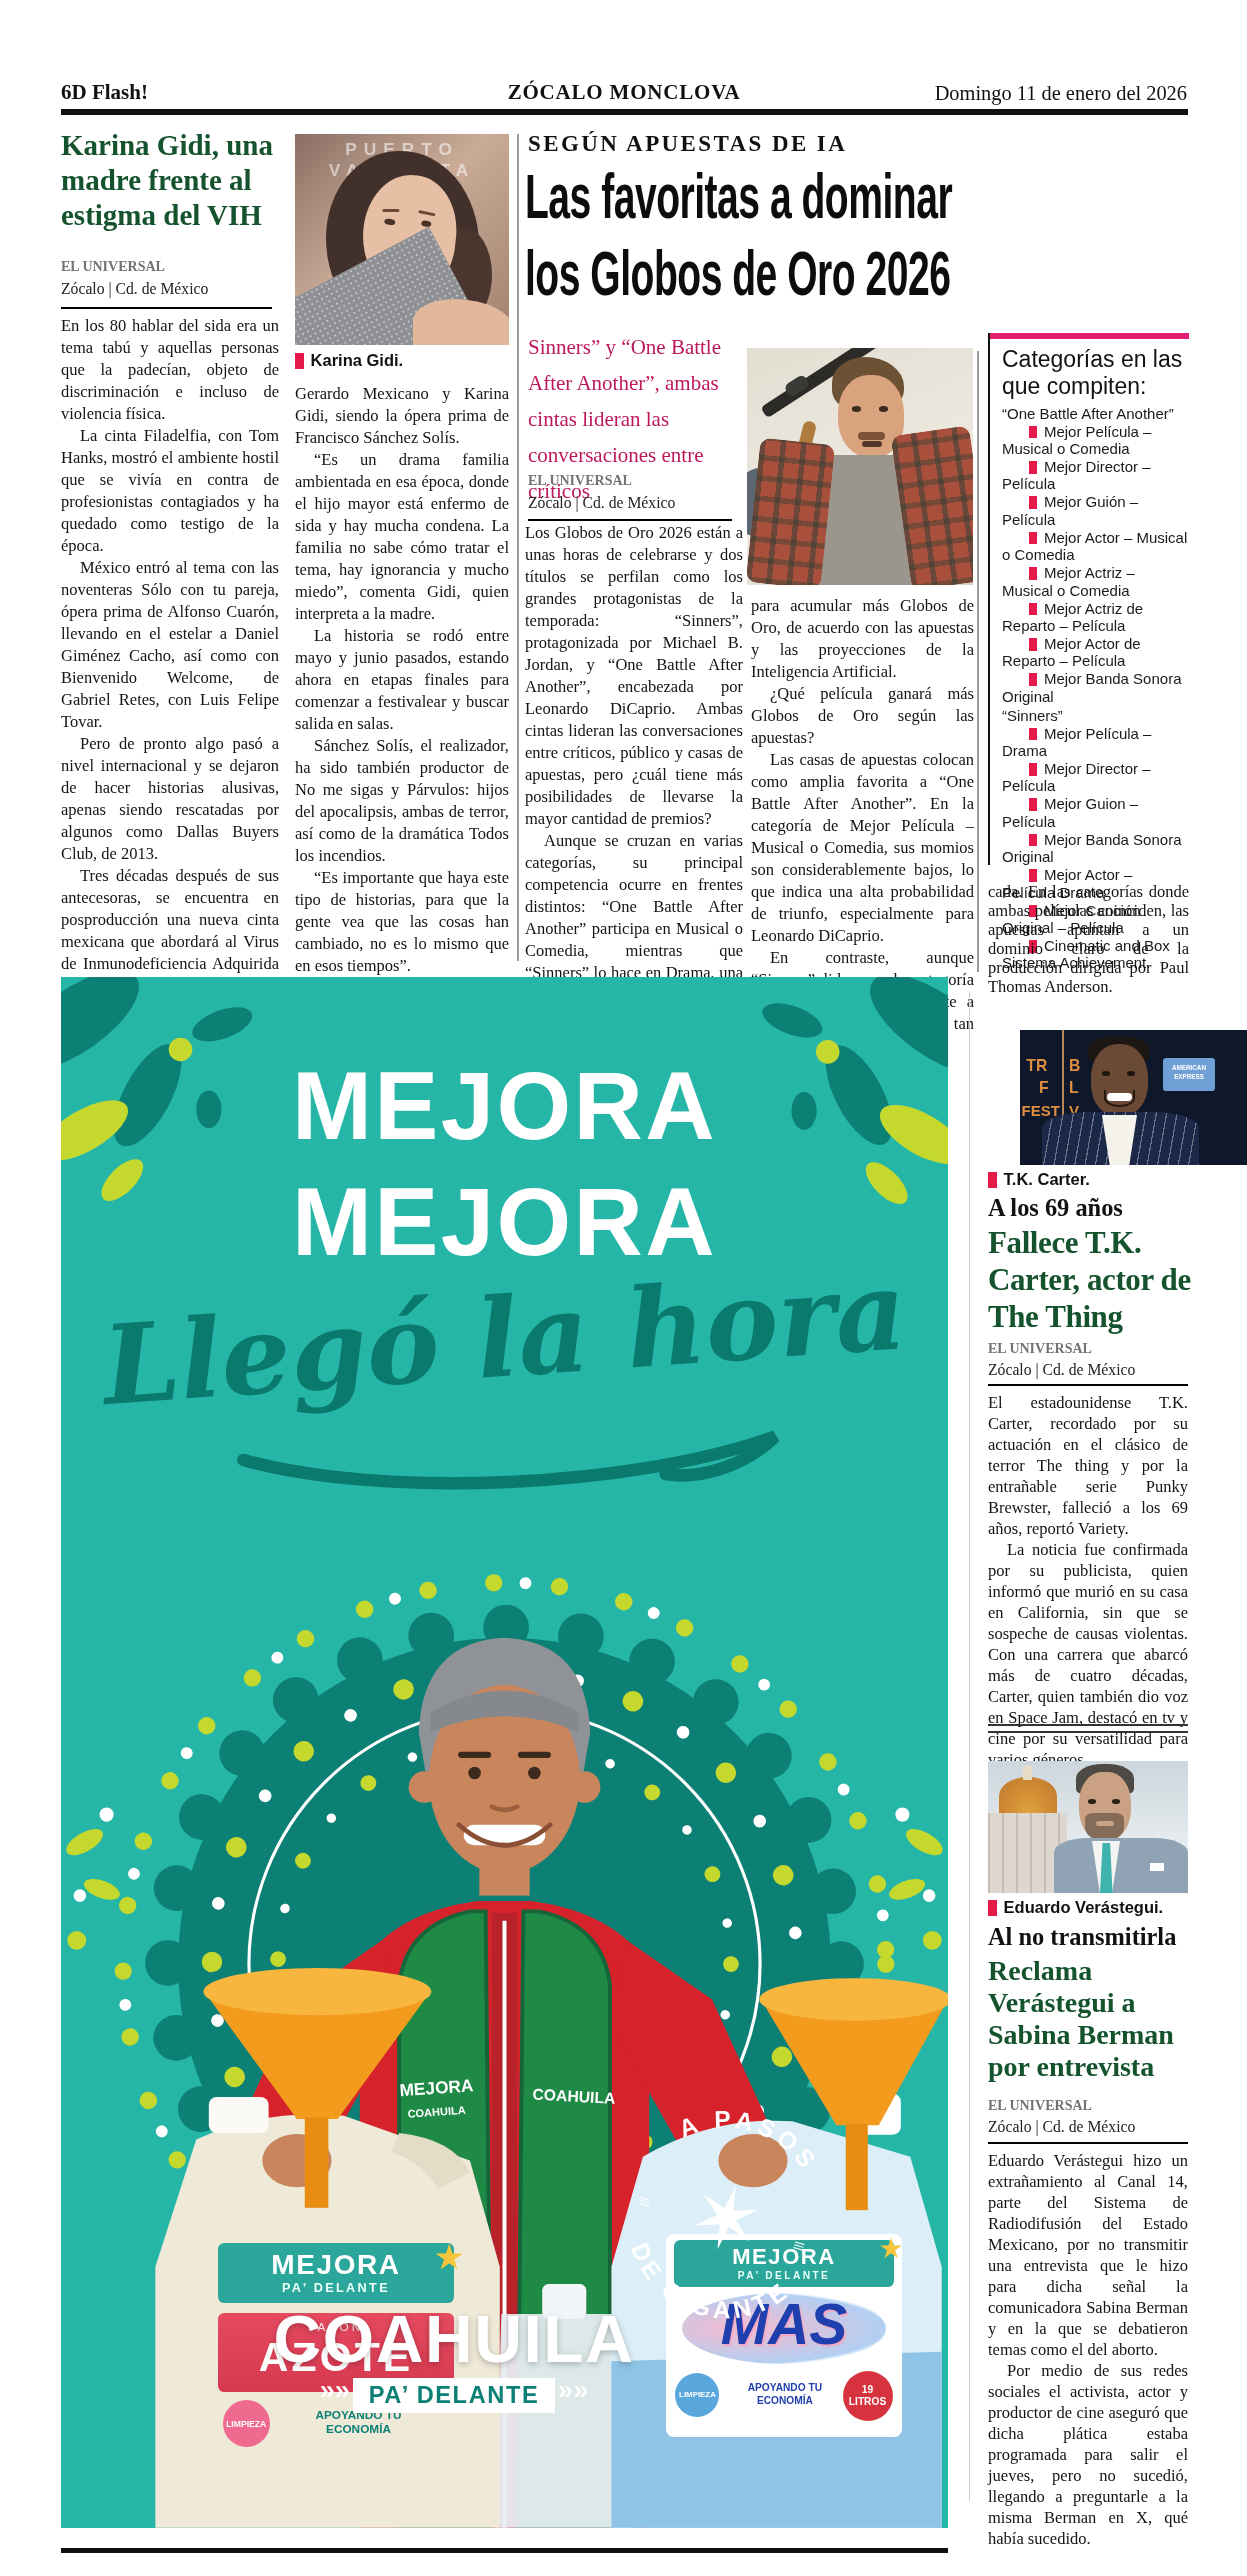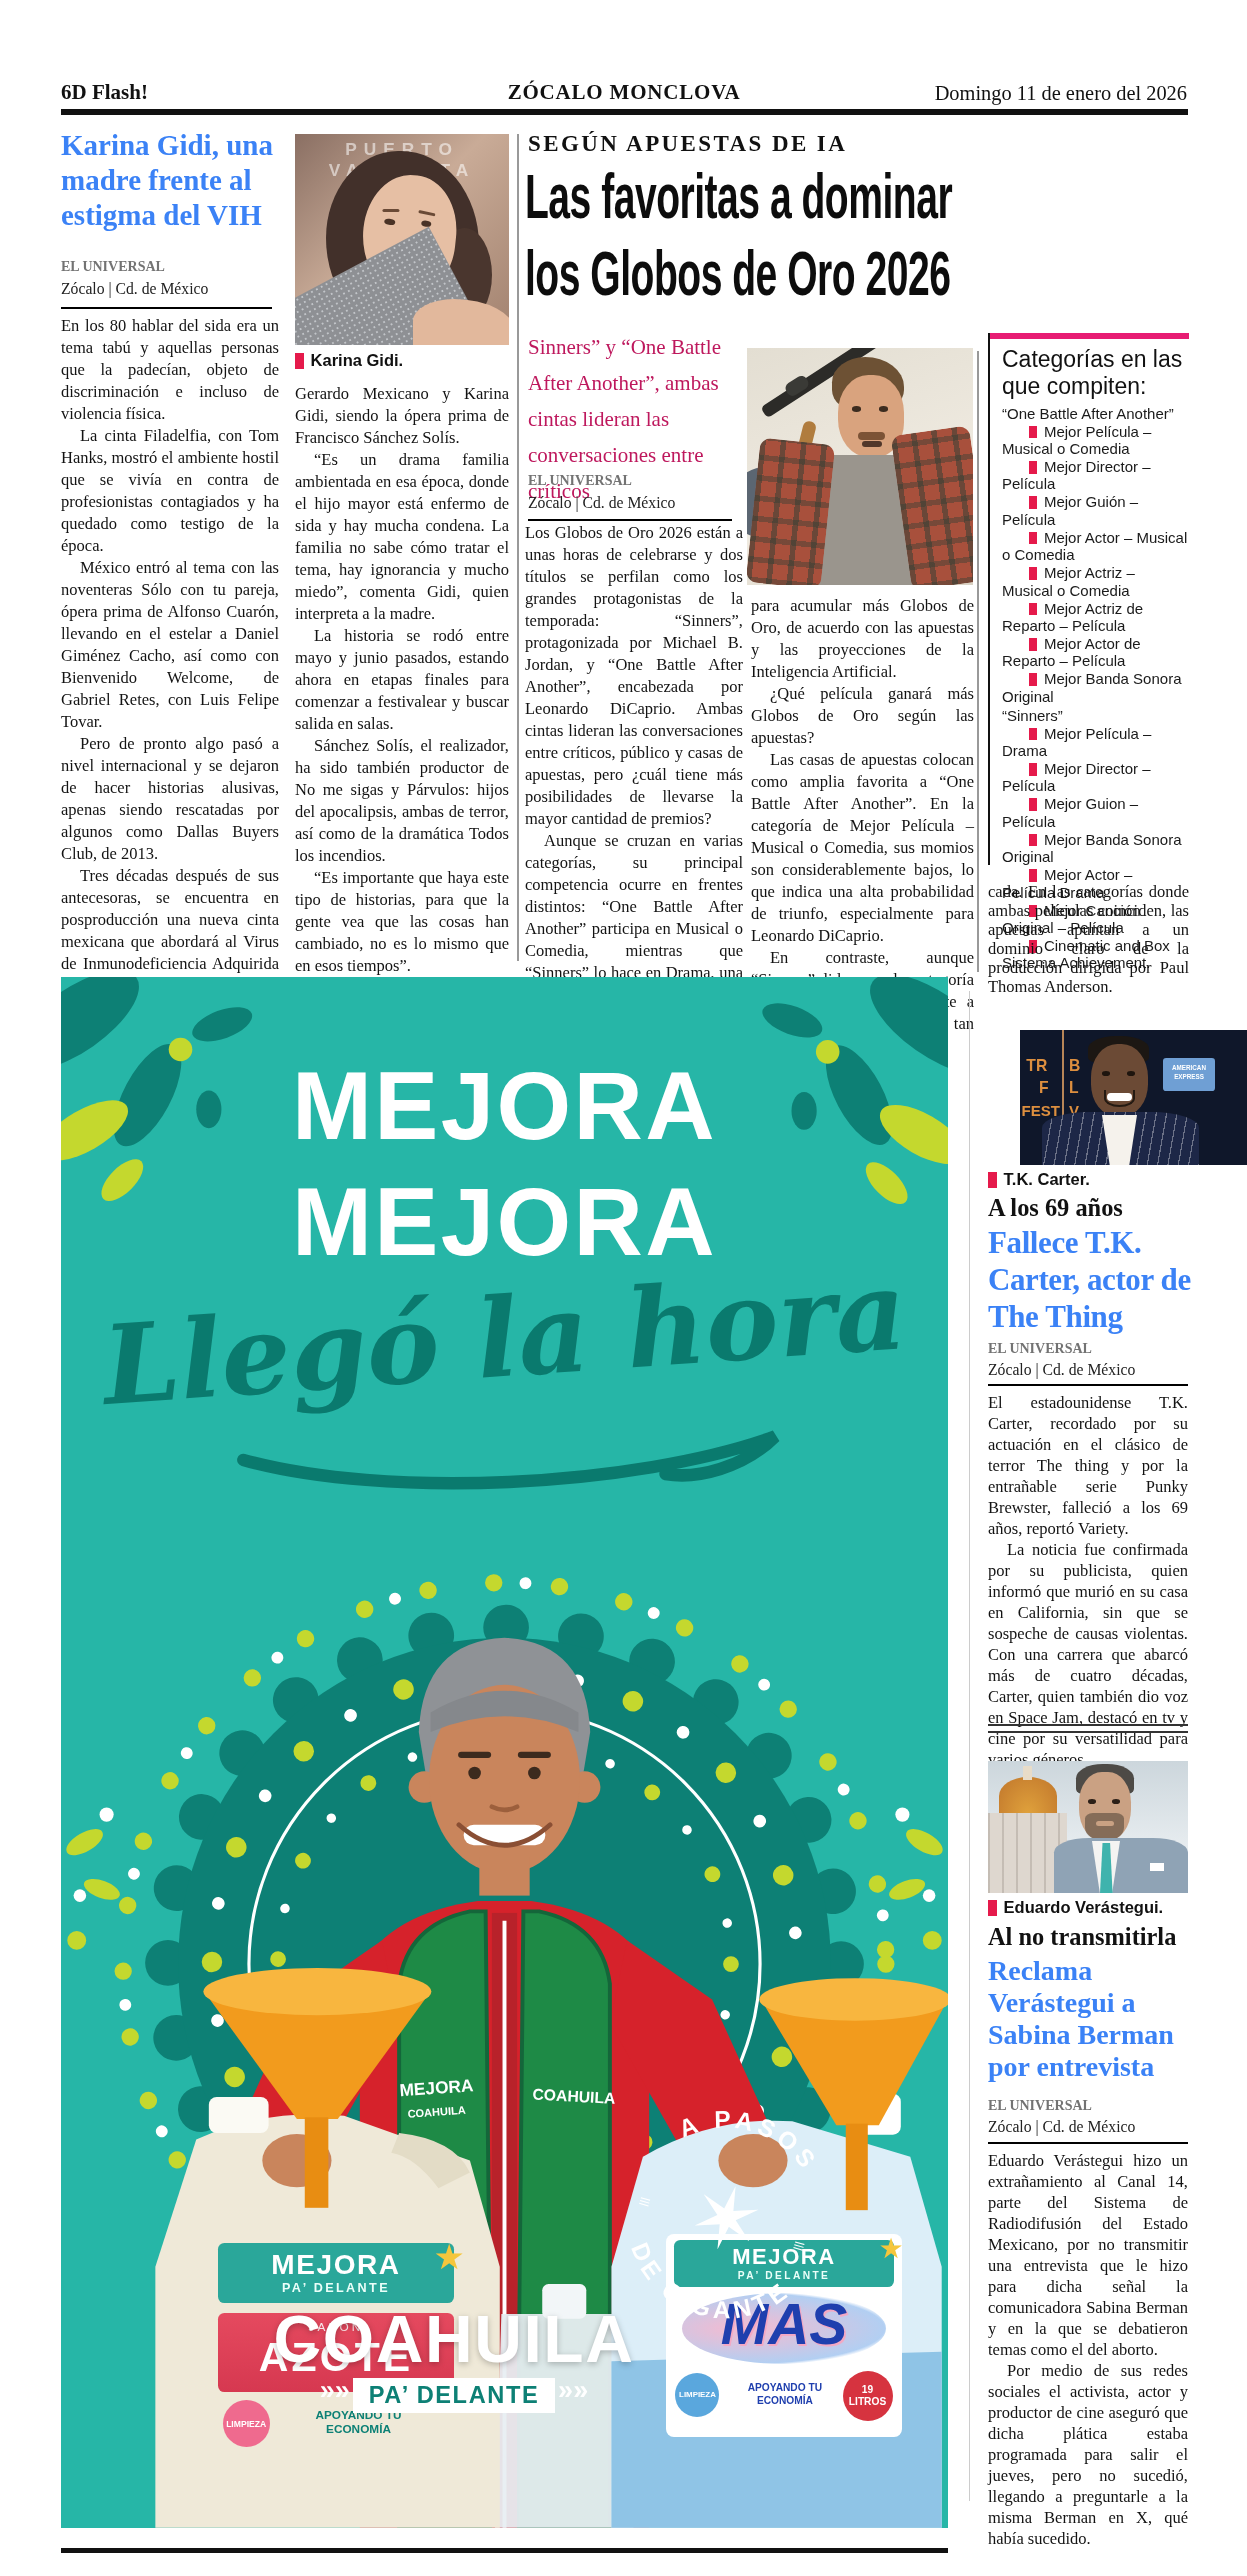--- a/index.html
+++ b/index.html
@@ -5,21 +5,21 @@
   html,body{margin:0;padding:0;background:#ffffff;}
   #page{position:relative;width:1248px;height:2576px;background:#fff;overflow:hidden;
         font-family:"Liberation Serif",serif;color:#111;}
   .abs{position:absolute;}
 
   
   .hdr-txt{font-weight:700;font-size:21px;color:#111;}
   #hdr-rule{background:#111;}
 
   
-  .headline{font-weight:700;color:#3b82f6;}
+  .headline{font-weight:700;color:#14532d;}
   .byline-src{font-family:Liberation Serif, serif;font-weight:700;font-size:14px;color:#737373;}
   .byline-loc{font-size:15.7px;color:#222;}
   .rule{background:#000;height:1.6px;}
   .body-col{font-size:16.5px;line-height:22px;text-align:justify;color:#131313;}
   .para{margin:0;}
   .ind{text-indent:19px;}
   .caption{font-family:"Liberation Sans",sans-serif;font-weight:700;font-size:16.5px;color:#111;}
   .cap-marker{display:inline-block;width:8.6px;height:16.5px;background:#E51A4B;margin-right:7px;vertical-align:-3.1px;}
   .kicker-serif{font-weight:700;font-size:24.4px;color:#111;}
 

